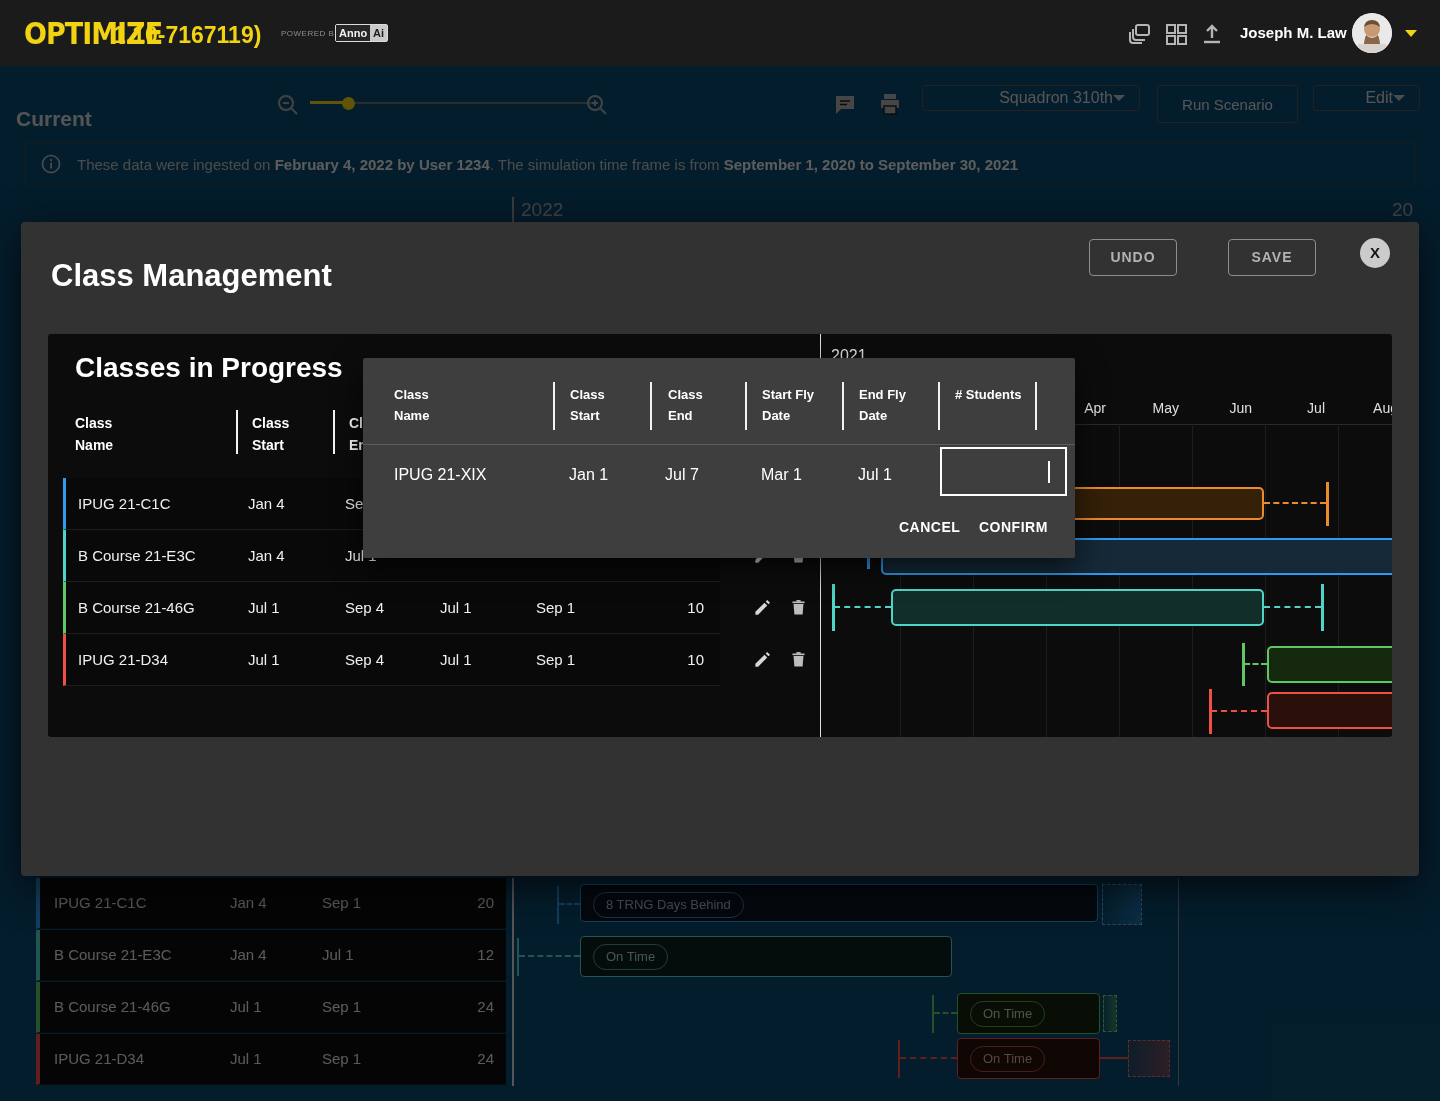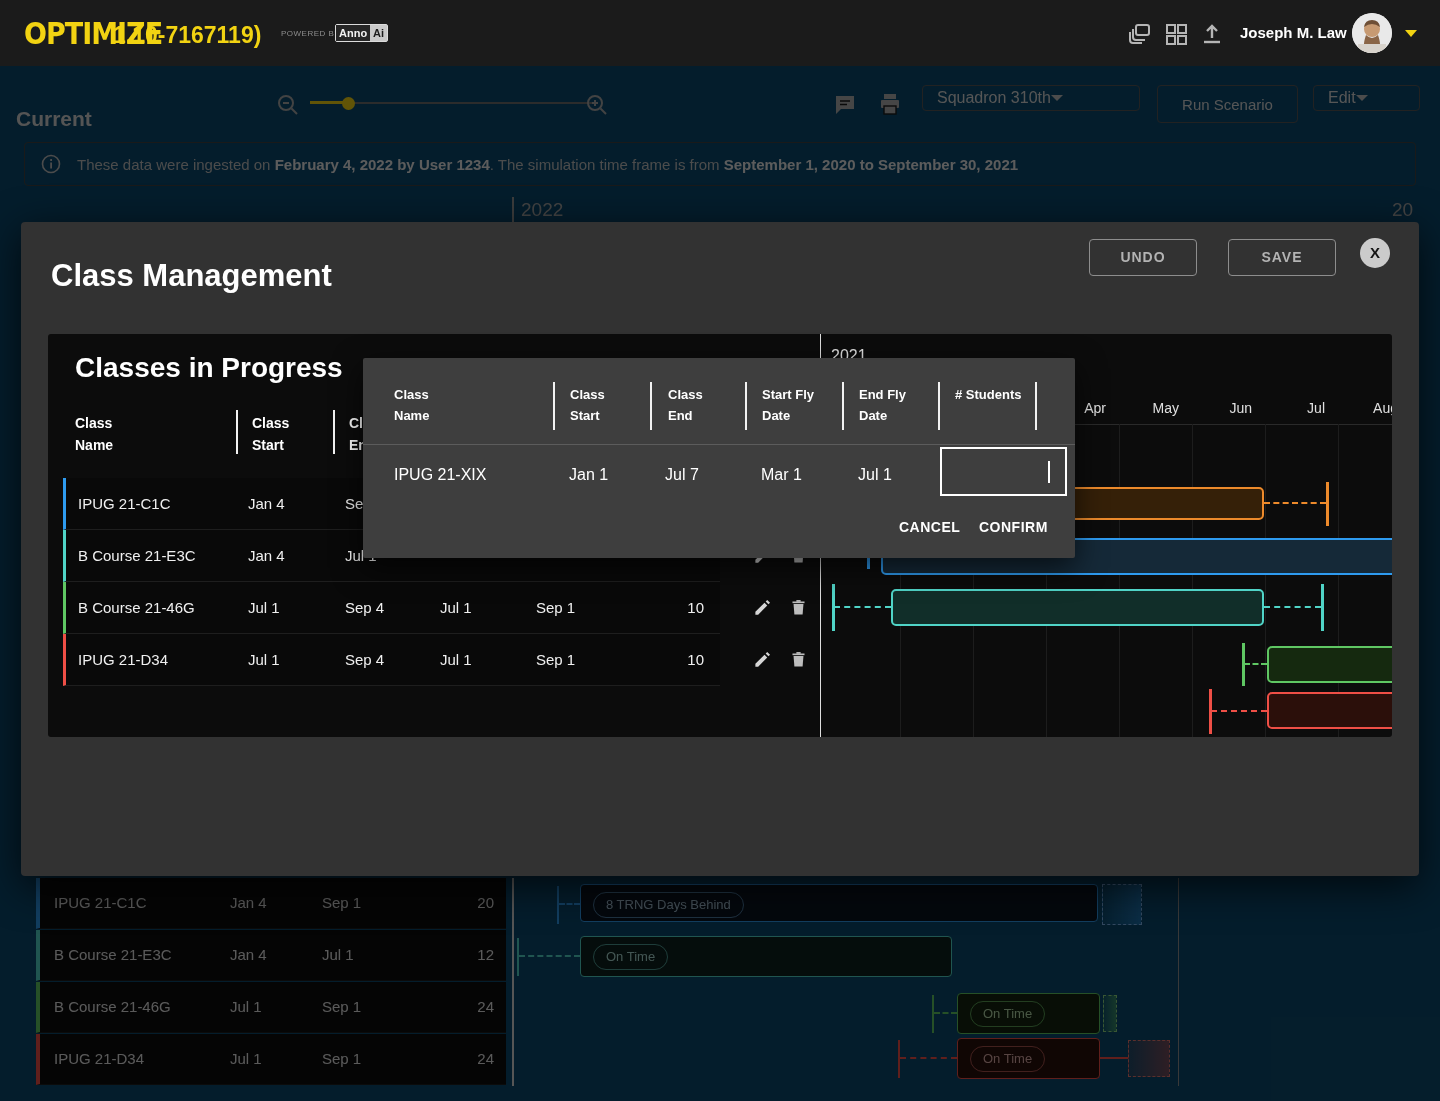--- a/index.html
+++ b/index.html
@@ -19,21 +19,21 @@
   .avatar { position:absolute; left:1352px; top:13px; width:40px; height:40px; border-radius:50%; overflow:hidden; background:#e7e7e7; }
   .caret-down { width:0; height:0; border-left:6px solid transparent; border-right:6px solid transparent; border-top:7px solid #f2d312; position:absolute; left:1405px; top:30px; cursor:pointer; }
 
   
   .bg-content { position:absolute; inset:0; z-index:1; }
   .scenario-label { position:absolute; left:16px; top:107px; font-size:21px; font-weight:bold; color:#d2d2d2; }
   .tb-icon { position:absolute; width:24px; height:24px; }
   .slider-track { position:absolute; left:310px; top:102px; width:282px; height:2px; background:#6f6f6f; }
   .slider-fill { position:absolute; left:310px; top:101px; width:38px; height:3px; background:#f2d312; }
   .slider-thumb { position:absolute; left:342px; top:97px; width:13px; height:13px; border-radius:50%; background:#f2d312; }
-  .select-box { position:absolute; top:85px; height:26px; border:1px solid #555; border-radius:4px; color:#d6d6d6; font-size:16px; display:flex; align-items:center; justify-content:flex-start; padding:0 14px; cursor:pointer; }
+  .select-box { position:absolute; top:85px; height:26px; border:1px solid #555; border-radius:4px; color:#d6d6d6; font-size:16px; display:flex; align-items:center; justify-content:flex-end; padding:0 14px; cursor:pointer; }
   .sel-caret { width:0; height:0; border-left:6px solid transparent; border-right:6px solid transparent; border-top:6px solid #bdbdbd; }
   .ghost-btn { position:absolute; top:85px; height:38px; border:1px solid #555; border-radius:4px; color:#d6d6d6; font-size:15px; display:flex; align-items:center; justify-content:center; cursor:pointer; }
   .banner { position:absolute; left:24px; top:142px; width:1392px; height:44px; border:1px solid #434343; border-radius:4px; display:flex; align-items:center; padding-left:16px; font-size:15px; color:#bdbdbd; }
   .banner b { color:#e6e6e6; }
   .banner .info-ic { margin-right:16px; flex:0 0 auto; }
   .year-vline { position:absolute; left:512px; top:197px; width:2px; height:25px; background:#9a9a9a; }
   .year-lbl { position:absolute; top:199px; font-size:19px; color:#a9a9a9; }
 
   
   .bgrow { position:absolute; left:36px; width:470px; height:51px; background:#0d0d0d; border-bottom:1px solid #1c1c1c; font-size:15px; color:#e2e2e2; }
@@ -46,21 +46,21 @@
   .dashline { position:absolute; border-top:2px dashed; }
   .solidline { position:absolute; border-top:2px solid; }
   .seg { position:absolute; border:1.5px dashed; }
 
   
   .backdrop { position:absolute; left:0; top:66px; width:1440px; height:1035px; background:rgba(0,0,0,0.60); z-index:10; }
 
   
   .modal { position:absolute; left:21px; top:222px; width:1398px; height:654px; background:#323232; border-radius:4px; z-index:20; box-shadow:0 10px 40px rgba(0,0,0,.7); }
   .modal-title { position:absolute; left:30px; top:36px; font-size:31px; font-weight:bold; color:#fff; }
-  .m-btn { position:absolute; top:17px; width:108px; height:37px; border:1px solid #8d8d8d; border-radius:4px; background:transparent; color:#b3b3b3; font-size:14px; font-weight:bold; letter-spacing:1px; text-align:center; line-height:35px; cursor:pointer; font-family:"Liberation Sans", sans-serif; }
+  .m-btn { position:absolute; top:17px; width:88px; height:37px; border:1px solid #8d8d8d; border-radius:4px; background:transparent; color:#b3b3b3; font-size:14px; font-weight:bold; letter-spacing:1px; text-align:center; line-height:35px; cursor:pointer; font-family:"Liberation Sans", sans-serif; }
   .close-btn { position:absolute; left:1339px; top:16px; width:30px; height:30px; border-radius:50%; background:#cbcbcb; color:#141414; font-size:15px; font-weight:bold; text-align:center; line-height:30px; cursor:pointer; }
   .card { position:absolute; left:27px; top:112px; width:1344px; height:403px; background:#0c0c0c; border-radius:3px; }
   .card-title { position:absolute; left:27px; top:18px; font-size:28px; color:#fff;font-weight:bold; }
   .th { position:absolute; font-size:14px; font-weight:bold; color:#fff; line-height:22px; }
   .th-sep { position:absolute; width:2px; height:44px; background:#f2f2f2; top:76px; }
   .trow { position:absolute; left:15px; width:657px; height:52px; background:#090909; border-bottom:1px solid #1e1e1e; font-size:15px; color:#f0f0f0; cursor:pointer; }
   .trow span { position:absolute; top:17px; }
   .row-icons { position:absolute; width:70px; height:22px; }
   .row-icons svg { cursor:pointer; }
 

